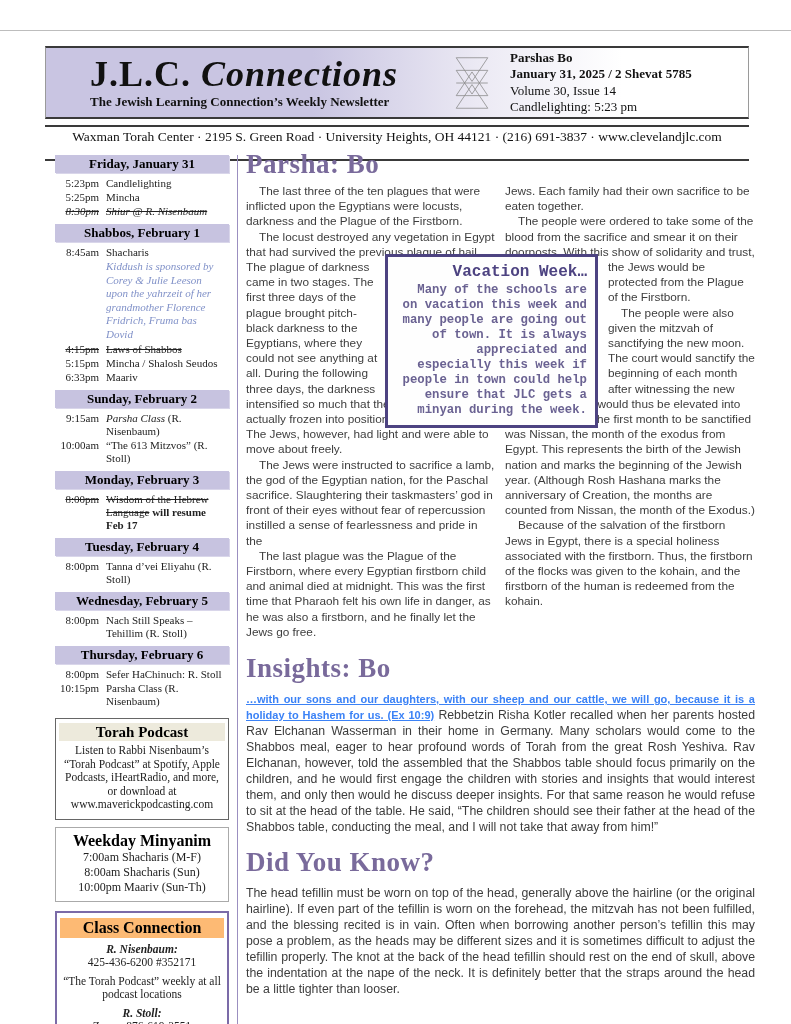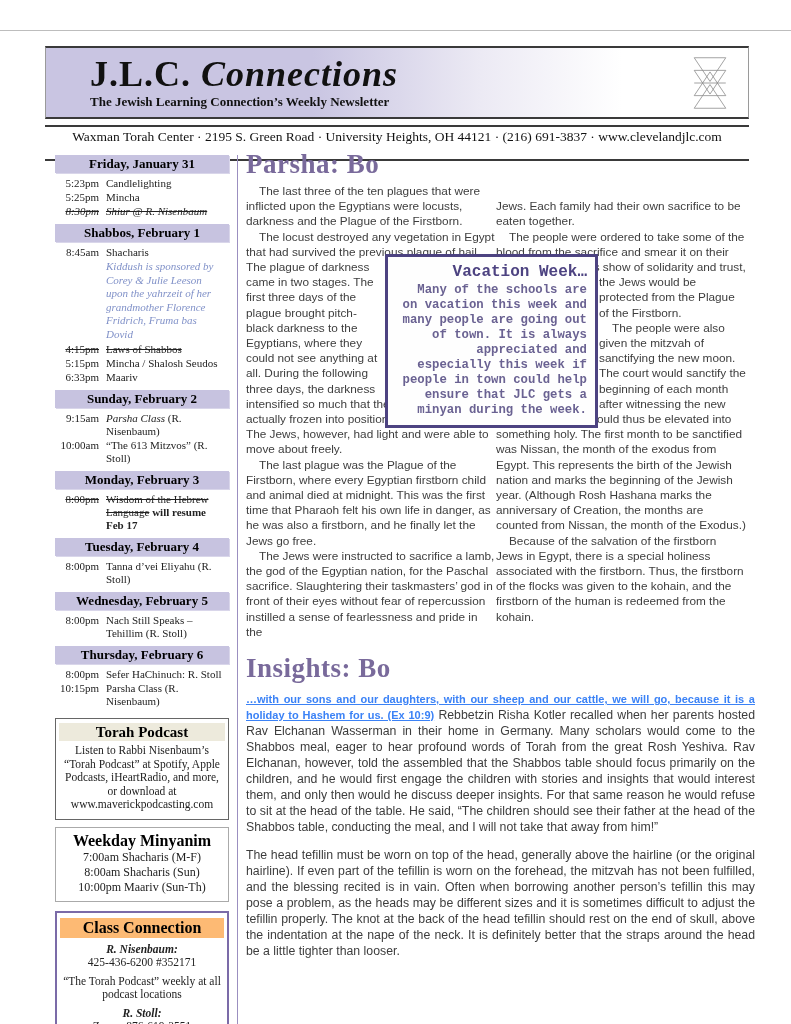--- a/index.html
+++ b/index.html
@@ -66,21 +66,21 @@
   
   .main{
     position:absolute;left:246px;top:150px;width:509px;
     font-family:"Liberation Sans", sans-serif;color:#3d3d3d;
   }
   .section-heading{
     font-family:"Liberation Serif", serif;color:#796a9b;font-weight:bold;
     font-size:27px;line-height:29px;letter-spacing:0.5px;
   }
   .parsha-body{position:relative;margin-top:5px;font-size:11.8px;line-height:15.2px;}
-  .cols{display:flex;gap:0;align-items:center;}
+  .cols{display:flex;gap:9px;}
   .col{width:250px;display:flow-root;}
   .parsha-body p{margin:0;}
   .ind{text-indent:13px;}
   .fl-r{float:right;width:118px;height:136px;}
   .fl-l{float:left;width:103px;height:136px;}
 
   .vacation-box{
     position:absolute;left:139px;top:70px;width:213px;box-sizing:border-box;
     border:3px solid #4d4381;background:#fefefe;text-align:right;
     padding:5px 8px 7px;font-family:Liberation Mono, monospace;
@@ -105,20 +105,26 @@
   </div>
   <svg class="mast-logo" viewBox="0 0 60 76">
     <g fill="none" stroke="#8a8a8a" stroke-width="1">
       <path d="M10 6 H50 L30 36 Z"></path>
       <path d="M10 70 H50 L30 40 Z"></path>
       <path d="M10 22 H50 L30 52 Z"></path>
       <path d="M10 54 H50 L30 24 Z"></path>
       <path d="M10 38 H50"></path>
     </g>
   </svg>
+  <div class="mast-info">
+    <div class="mi-bold">Parshas Bo</div>
+    <div class="mi-bold">January 31, 2025 / 2 Shevat 5785</div>
+    <div>Volume 30, Issue 14</div>
+    <div>Candlelighting: 5:23 pm</div>
+  </div>
 </div>
 <div class="address-bar">Waxman Torah Center · 2195 S. Green Road · University Heights, OH 44121 · (216) 691-3837 · www.clevelandjlc.com</div>
 
 <div class="sidebar">
 
   <div class="day-header first">Friday, January 31</div>
   <div class="srow">
     <span class="stime">5:23pm</span>
     <span class="slabel">Candlelighting</span>
   </div>
@@ -213,35 +219,36 @@
 
 <div class="main">
 
   <div class="section-heading">Parsha: Bo</div>
 
   <div class="parsha-body">
     <div class="cols">
       <div class="col">
         <p class="ind">The last three of the ten plagues that were inflicted upon the Egyptians were locusts, darkness and the Plague of the Firstborn.</p>
         <p class="ind"><span>The locust destroyed any vegetation in Egypt that had survived the previous plague of hail. The</span> <span class="fl-r"></span><span>plague of darkness came in two stages. The first three days of the plague brought pitch-black darkness to the Egyptians, where they could not see anything at all. During the following three days, the darkness intensified so much that the Egyptians were actually frozen into position, unable to move. The Jews, however, had light and were able to move about freely.</span></p>
+        <p class="ind">The Jews were instructed to sacrifice a lamb, the god of the Egyptian nation, for the Paschal sacrifice. Slaughtering their taskmasters’ god in front of their eyes without fear of repercussion instilled a sense of fearlessness and pride in the</p>
         <p class="ind">The last plague was the Plague of the Firstborn, where every Egyptian firstborn child and animal died at midnight. This was the first time that Pharaoh felt his own life in danger, as he was also a firstborn, and he finally let the Jews go free.</p>
-        <p class="ind">The Jews were instructed to sacrifice a lamb, the god of the Egyptian nation, for the Paschal sacrifice. Slaughtering their taskmasters’ god in front of their eyes without fear of repercussion instilled a sense of fearlessness and pride in the</p>
       </div>
       <div class="col">
         <p>Jews. Each family had their own sacrifice to be eaten together.</p>
         <p class="ind"><span>The people were ordered to take some of the blood from the sacrifice and smear it on their doorposts.  With this show of solidarity and</span> <span class="fl-l"></span><span>trust, the Jews would be protected from the Plague of the Firstborn.</span></p>
         <p class="ind">The people were also given the mitzvah of sanctifying the new moon. The court would sanctify the beginning of each month after witnessing the new moon. Time itself would thus be elevated into something holy. The first month to be sanctified was Nissan, the month of the exodus from Egypt. This represents the birth of the Jewish nation and marks the beginning of the Jewish year. (Although Rosh Hashana marks the anniversary of Creation, the months are counted from Nissan, the month of the Exodus.)</p>
         <p class="ind">Because of the salvation of the firstborn Jews in Egypt, there is a special holiness associated with the firstborn. Thus, the firstborn of the flocks was given to the kohain, and the firstborn of the human is redeemed from the kohain.</p>
       </div>
     </div>
 
     <div class="vacation-box">
       <div class="vb-title">Vacation Week…</div>
       <div class="vb-body">Many of the schools are on vacation this week and many people are going out of town.  It is always appreciated and especially this week if people in town could help ensure that JLC gets a minyan during the week.</div>
     </div>
   </div>
 
   <div class="section-heading insights-heading">Insights: Bo</div>
   <p class="flow-para"><span class="lead">…with our sons and our daughters, with our sheep and our cattle, we will go, because it is a holiday to Hashem for us. (Ex 10:9)</span> <span>Rebbetzin Risha Kotler recalled when her parents hosted Rav Elchanan Wasserman in their home in Germany. Many scholars would come to the Shabbos meal, eager to hear profound words of Torah from the great Rosh Yeshiva. Rav Elchanan, however, told the assembled that the Shabbos table should focus primarily on the children, and he would first engage the children with stories and insights that would interest them, and only then would he discuss deeper insights. For that same reason he would refuse to sit at the head of the table. He said, “The children should see their father at the head of the Shabbos table, conducting the meal, and I will not take that away from him!”</span></p>
 
+  <div class="section-heading dyk-heading">Did You Know?</div>
   <p class="flow-para">The head tefillin must be worn on top of the head, generally above the hairline (or the original hairline). If even part of the tefillin is worn on the forehead, the mitzvah has not been fulfilled, and the blessing recited is in vain. Often when borrowing another person’s tefillin this may pose a problem, as the heads may be different sizes and it is sometimes difficult to adjust the tefillin properly. The knot at the back of the head tefillin should rest on the end of skull, above the indentation at the nape of the neck. It is definitely better that the straps around the head be a little tighter than looser.</p>
 
 </div>
 
 </body></html>

